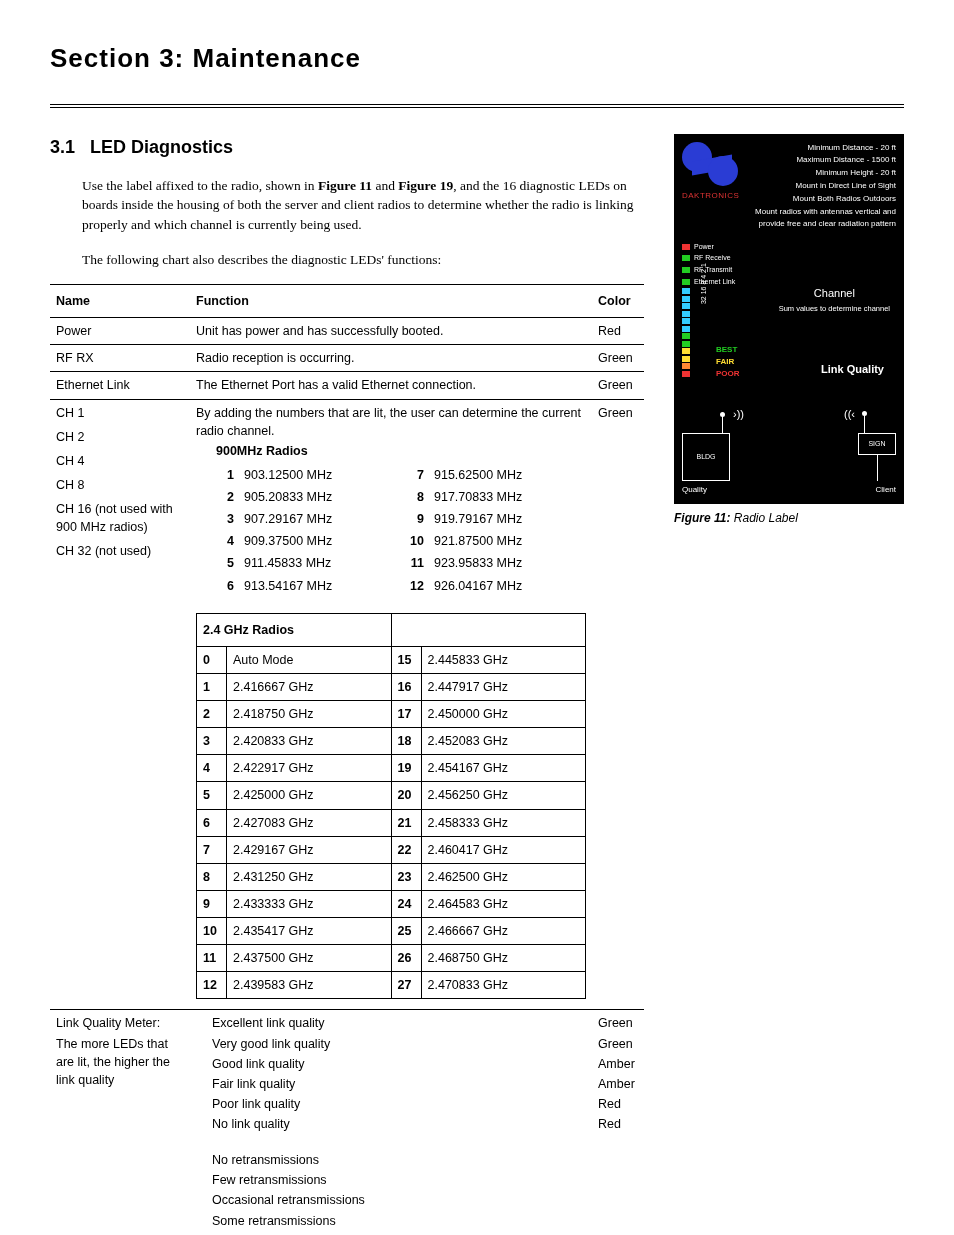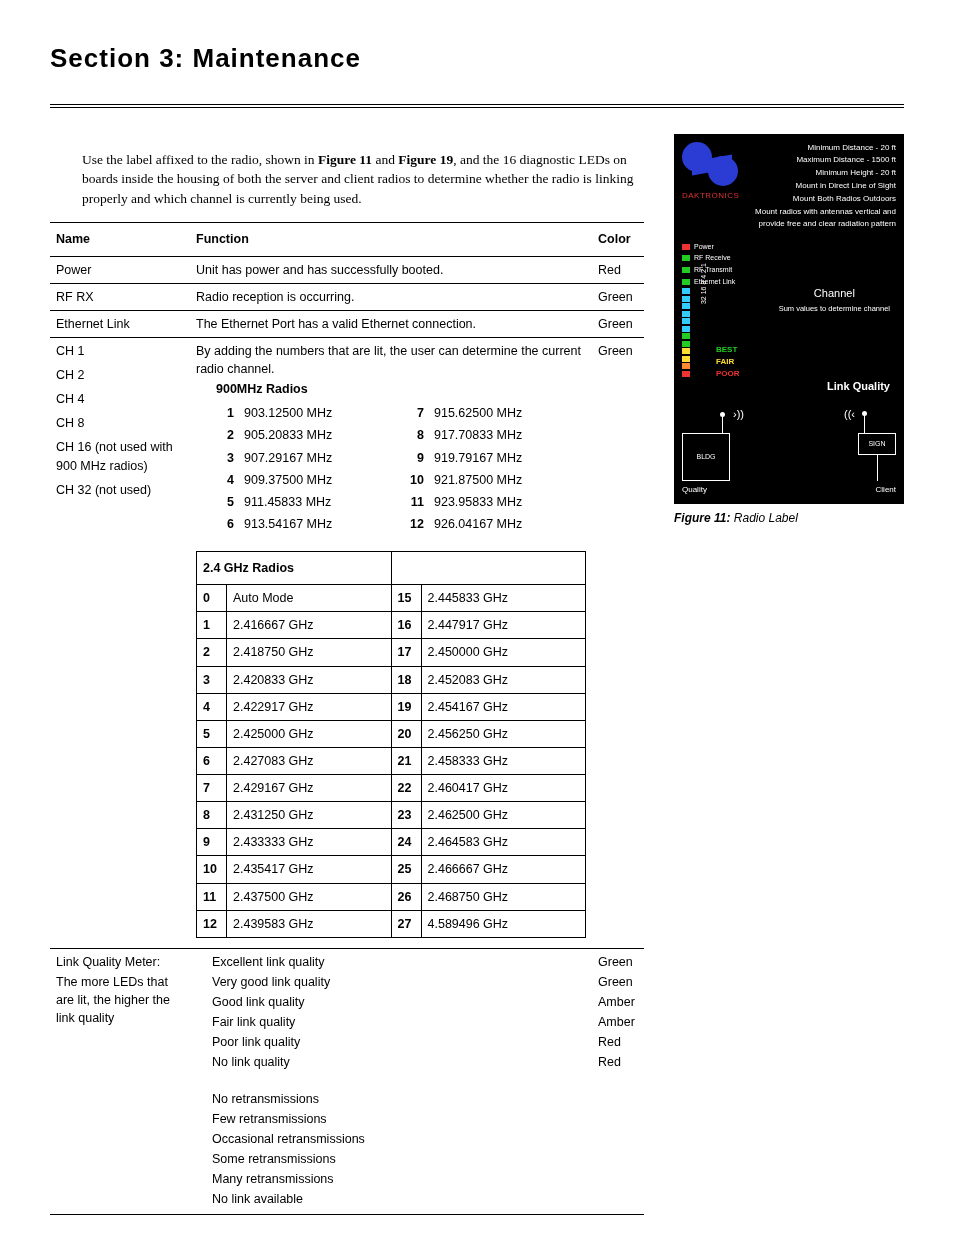--- a/index.html
+++ b/index.html
@@ -118,21 +118,21 @@
   .rl-leds .led-row { display:flex; align-items:center; gap:4px; margin-bottom:1.5px; font-size:7px; }
   .rl-leds .sq { width:8px; height:6px; }
   .sq.red { background:#e33; }
   .sq.grn { background:#2c2; }
   .sq.cyn { background:#3cf; }
   .sq.yel { background:#fd3; }
   .sq.org { background:#f83; }
   .rl-channel { position:absolute; right:14px; top:152px; text-align:center; }
   .rl-channel .hd { font-weight:normal; font-size:11px; }
   .rl-channel .sub { font-size:7.5px; line-height:1.2; margin-top:2px; }
-  .rl-lq { position:absolute; right:14px; top:228px; font-weight:bold; font-size:11px;margin-top:17px; }
+  .rl-lq { position:absolute; right:20px; top:228px; font-weight:bold; font-size:11px; }
   .rl-bottom { position:absolute; left:8px; right:8px; bottom:8px; }
   .rl-scene { display:flex; justify-content:space-between; align-items:flex-end; height:70px; border-bottom:0; }
   .rl-bldg { border:1px solid #fff; width:48px; height:48px; position:relative; display:flex; align-items:center; justify-content:center; font-size:7px; }
   .rl-bldg .ant { position:absolute; top:-18px; right:6px; height:18px; width:1px; background:#fff; }
   .rl-bldg .dot { position:absolute; top:-22px; right:4px; width:5px; height:5px; border-radius:50%; background:#fff; }
   .rl-waves { position:absolute; top:-26px; font-size:11px; }
   .rl-sign { border:1px solid #fff; width:38px; height:22px; display:flex; align-items:center; justify-content:center; font-size:7px; position:relative; }
   .rl-sign-pole { width:1px; height:26px; background:#fff; margin:0 auto; }
   .rl-sign-wrap { position:relative; }
   .rl-sign-wrap .ant { position:absolute; top:-18px; left:6px; height:18px; width:1px; background:#fff; }
@@ -144,23 +144,27 @@
   .rl-bfp .best{color:#2c2;} .rl-bfp .fair{color:#fd3;} .rl-bfp .poor{color:#e33;}
 </style>
 </head>
 <body>
 
 <div class="section-title">Section 3:   Maintenance</div>
 <div class="title-rules"></div>
 
 <div class="cols">
   <div class="main">
+    <div class="subhead">
+      <span>3.1</span>&nbsp;&nbsp;&nbsp;<span>LED Diagnostics</span>
+    </div>
     <p class="body-text">
       <span>Use the label affixed to the radio, shown in </span><b>Figure 11</b><span> and </span><b>Figure 19</b><span>, and the 16 diagnostic LEDs on boards inside the housing of both the server and client radios to determine whether the radio is linking properly and which channel is currently being used.</span>
     </p>
+    <p class="body-text">The following chart also describes the diagnostic LEDs' functions:</p>
 
     <table class="diag">
       <tbody>
           <tr>
         <th style="width:140px">Name</th>
         <th>Function</th>
         <th style="width:52px">Color</th>
       </tr>
       </tbody>
         <tbody id="simple-rows">
@@ -326,21 +330,21 @@
                   <tr>
                     <td class="num">11</td>
                     <td>2.437500 GHz</td>
                     <td class="num">26</td>
                     <td>2.468750 GHz</td>
                   </tr>
                   <tr>
                     <td class="num">12</td>
                     <td>2.439583 GHz</td>
                     <td class="num">27</td>
-                    <td>4.589496 GHz</td>
+                    <td>2.470833 GHz</td>
                   </tr>
                 </tbody>
           </table>
         </td>
         <td style="vertical-align:top">Green</td>
       </tr>
       <tr class="lastrow">
         <td>
           <div>Link Quality Meter:</div>
           <div style="margin-top:2px">The more LEDs that are lit, the higher the link quality</div>

